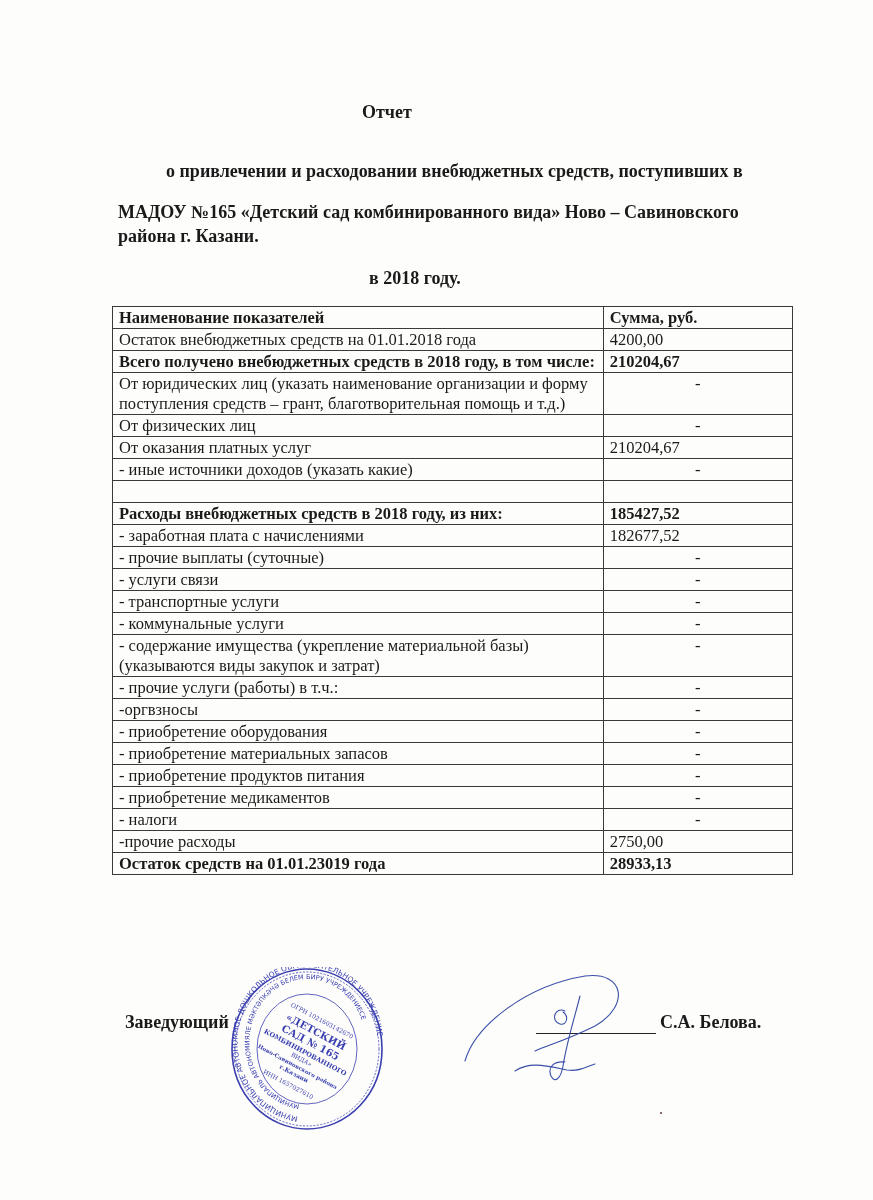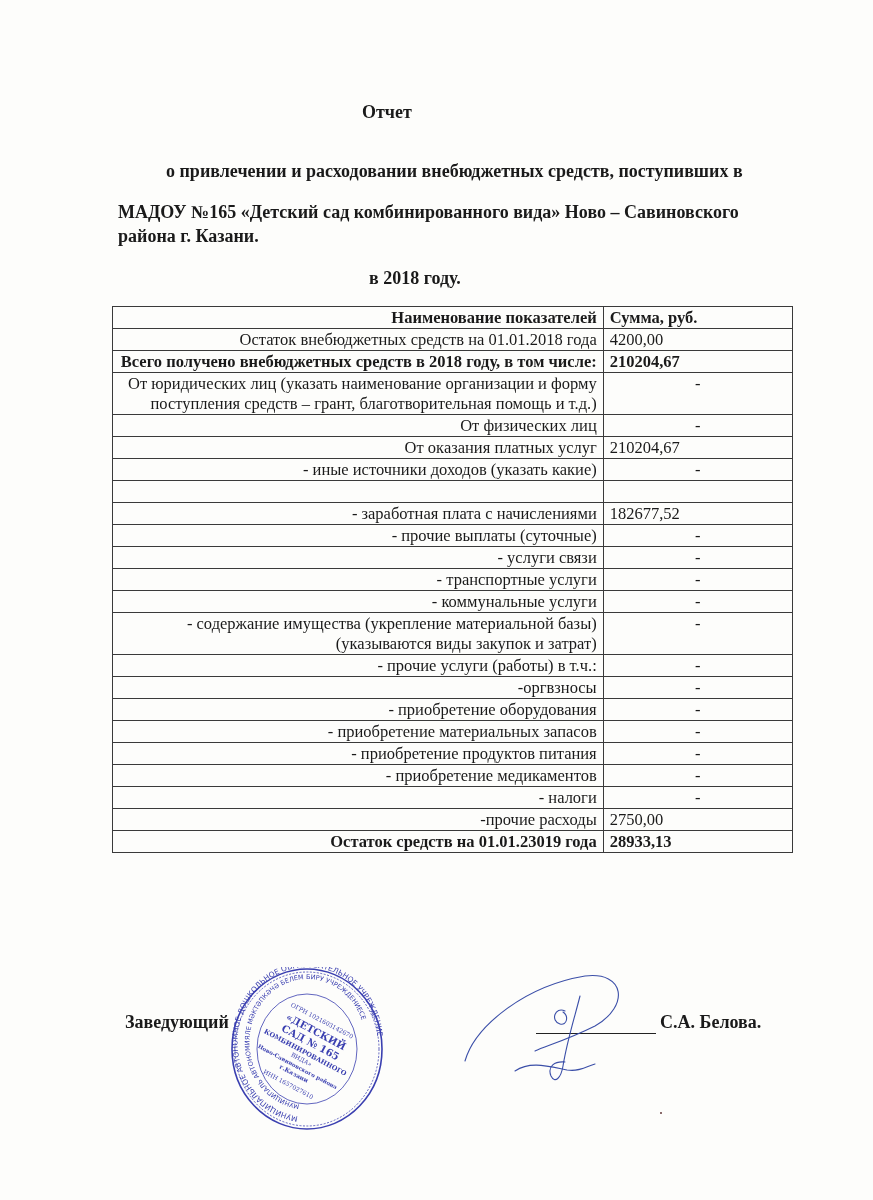--- a/index.html
+++ b/index.html
@@ -21,21 +21,21 @@
   .year {
     position: absolute; left: 369px; top: 268px; font-size: 18px; font-weight: bold;
   }
   table.report {
     position: absolute; left: 112px; top: 306px; width: 681px;
     border-collapse: collapse; font-size: 16.5px; line-height: 20px;
   }
   table.report td {
     border: 1px solid #3a3a3a; padding: 1px 6px 0 6px; vertical-align: top;
   }
-  table.report td.name { width: 477px; text-align: right; }
+  table.report td.name { width: 477px; }
   table.report td.val { width: 176px; margin-left: 34px; }
   table.report td.val.dash { text-align: center; }
   table.report tr.bold td { font-weight: bold; }
   table.report tr.empty td { height: 20px; }
   .sig-row {
     position: absolute; left: 118px; top: 1012px; width: 680px; height: 30px;
     font-size: 18px; font-weight: bold;
   }
   .sig-title { position: absolute; left: 7px; top: 0; }
   .sig-line {
@@ -80,20 +80,24 @@
         <td class="name">От оказания платных услуг</td>
         <td class="val">210204,67</td>
       </tr>
       <tr>
         <td class="name">- иные источники доходов (указать какие)</td>
         <td class="val dash">-</td>
       </tr>
       <tr class="empty">
         <td class="name"></td>
         <td class="val"></td>
+      </tr>
+      <tr class="bold">
+        <td class="name">Расходы внебюджетных средств в 2018 году, из них:</td>
+        <td class="val">185427,52</td>
       </tr>
       <tr>
         <td class="name">- заработная плата с начислениями</td>
         <td class="val">182677,52</td>
       </tr>
       <tr>
         <td class="name">- прочие выплаты (суточные)</td>
         <td class="val dash">-</td>
       </tr>
       <tr>

